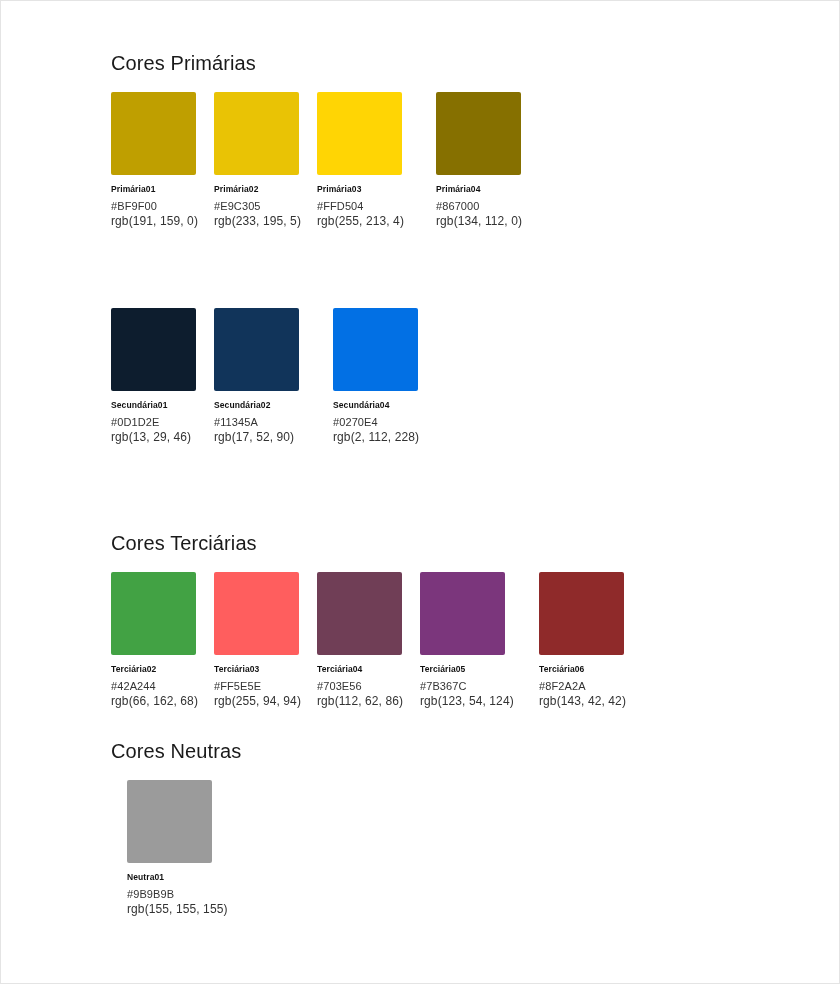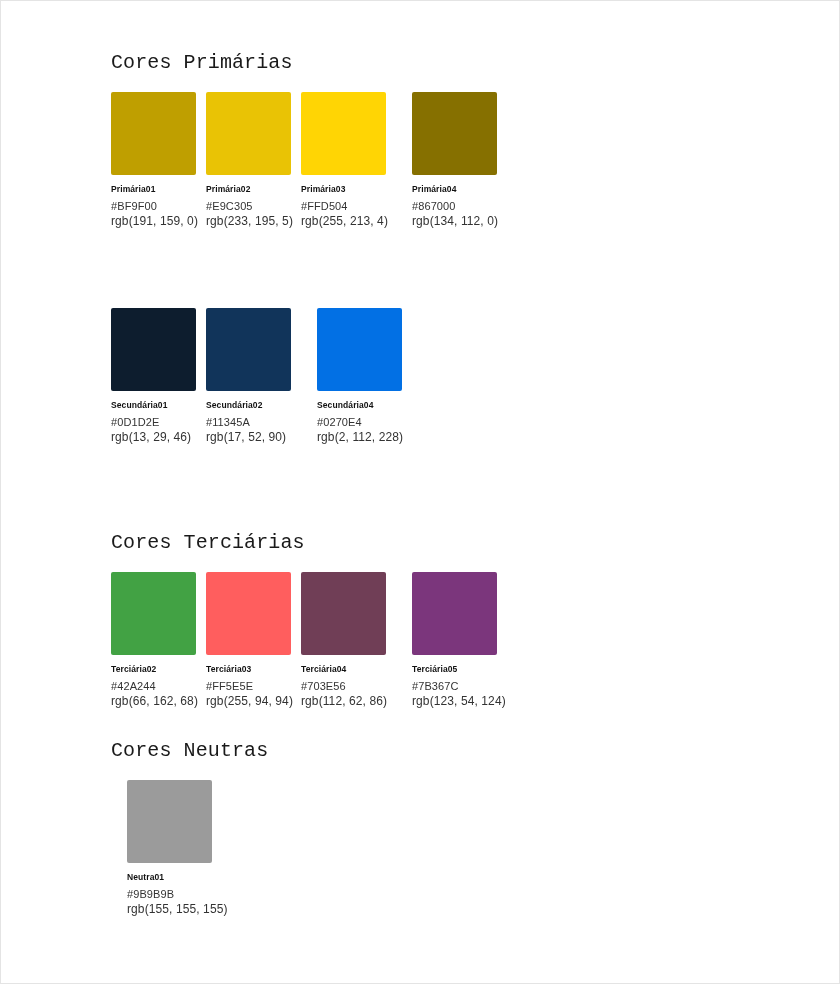--- a/index.html
+++ b/index.html
@@ -31,26 +31,26 @@
     left: 0;
   }
   .section-title {
     font-size: 20px;
     font-weight: 400;
     color: #1a1a1a;
     letter-spacing: 0.1px;
     line-height: 1.2;
     margin: 0;
     white-space: nowrap;
-    font-family: Liberation Mono, monospace;
   }
   .swatch-row {
     display: flex;
     flex-direction: row;
     margin-top: 17px;
+    gap: 8px;
   }
   .swatch-cell {
     width: 85px;
     margin-right: 10px;
     box-sizing: border-box;
   }
   .swatch-cell:last-child {
     margin-right: 0;
     margin-left: 16px;
   }
@@ -183,20 +183,26 @@
           <div class="swatch-rgb">rgb(112, 62, 86)</div>
         </div>
 
         <div class="swatch-cell">
           <div class="swatch-chip" style="background:#7B367C;"></div>
           <div class="swatch-name">Terciária05</div>
           <div class="swatch-hex">#7B367C</div>
           <div class="swatch-rgb">rgb(123, 54, 124)</div>
         </div>
 
+        <div class="swatch-cell">
+          <div class="swatch-chip" style="background:#8F2A2A;"></div>
+          <div class="swatch-name">Terciária06</div>
+          <div class="swatch-hex">#8F2A2A</div>
+          <div class="swatch-rgb">rgb(143, 42, 42)</div>
+        </div>
 
       </div>
     </div>
 
     <div class="section" id="section-neutras">
       <h2 class="section-title">Cores Neutras</h2>
       <div class="swatch-row">
 
         <div class="swatch-cell">
           <div class="swatch-chip" style="background:#9B9B9B;"></div>

